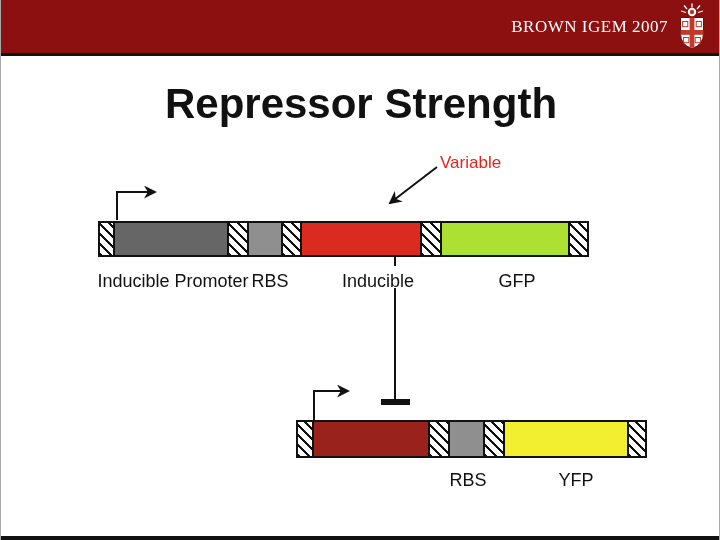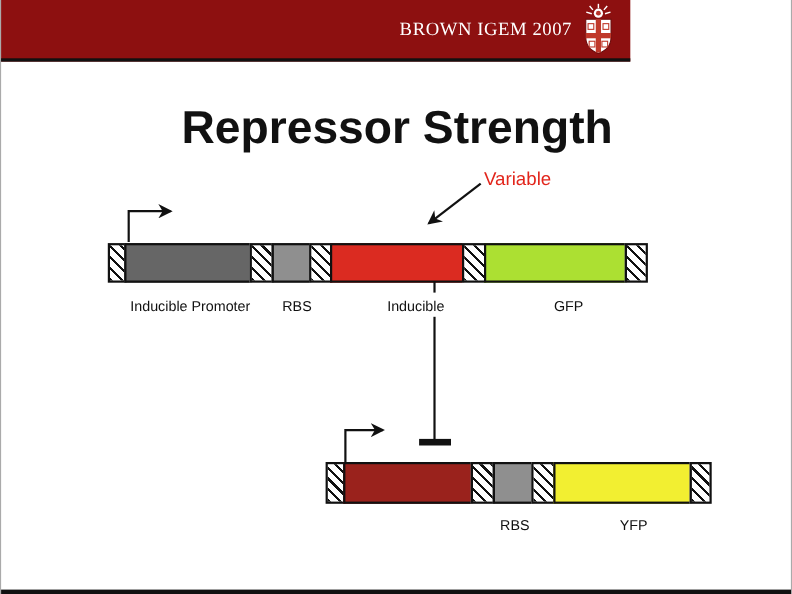--- a/index.html
+++ b/index.html
@@ -4,53 +4,53 @@
 <style>
   html,body{margin:0;padding:0;background:#fff;}
   .slide{
     position:relative;width:720px;height:540px;background:#fff;overflow:hidden;
     font-family:"Liberation Sans",sans-serif;
     border-left:1px solid #aaa;border-right:1px solid #aaa;box-sizing:border-box;
   }
   .bottom-rule{position:absolute;left:0;bottom:0;width:720px;height:4px;background:#111;}
   
   .topbar{
-    position:absolute;top:0;left:0;width:572px;height:53px;
+    position:absolute;top:0;left:0;width:720px;height:53px;
     border-bottom:3px solid #111;box-sizing:content-box;
     display:flex;align-items:center;justify-content:flex-end;
   }
   .brand{
     color:#fff;font-family:"Liberation Serif",serif;font-size:17px;
     letter-spacing:0.5px;margin-right:9px;white-space:nowrap;
   }
   .crest{margin-right:14px;display:block;}
   
   .title{
-    position:absolute;top:92px;left:0;width:720px;margin:0;
+    position:absolute;top:80px;left:0;width:720px;margin:0;
     text-align:center;font-size:42px;font-weight:700;color:#111;letter-spacing:0px;
   }
   
   .canvas{position:absolute;left:12px;top:0;width:720px;height:540px;}
   .variable{
     position:absolute;left:427px;top:153px;font-size:17px;font-weight:400;white-space:nowrap;
   }
   .construct{position:absolute;display:flex;}
   .c1{left:85px;top:221px;height:36px;}
   .c2{left:283px;top:420px;height:38px;}
   .seg{
     height:100%;box-sizing:border-box;border:2px solid #111;background:#fff;flex:none;
   }
   .seg + .seg{margin-left:-2px;}
   .hatch{
     background-color:#fff;
     background-image:repeating-linear-gradient(45deg,#111 0 2px,transparent 2px 7px);
   }
   .seg-label{
     position:absolute;transform:translateX(-50%);white-space:nowrap;
-    font-size:13px;color:#111;
+    font-size:18px;color:#111;
   }
   .row1{top:271px;}
   .row2{top:470px;}
   .overlay{position:absolute;left:0;top:0;pointer-events:none;}
 </style>
 </head>
 <body>
 
 <div class="slide">
 

